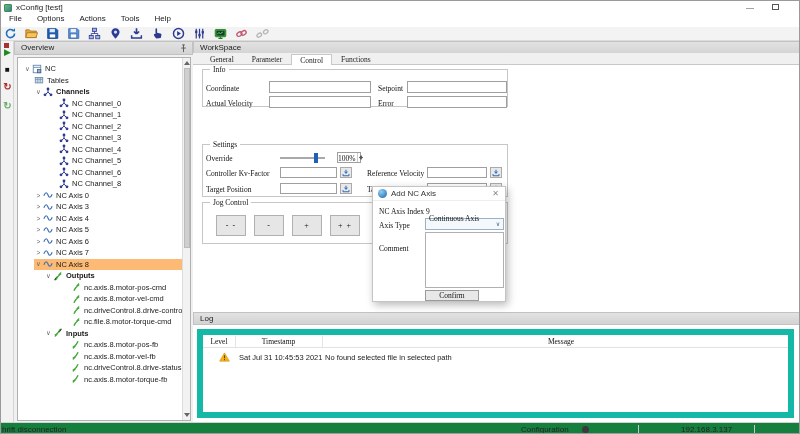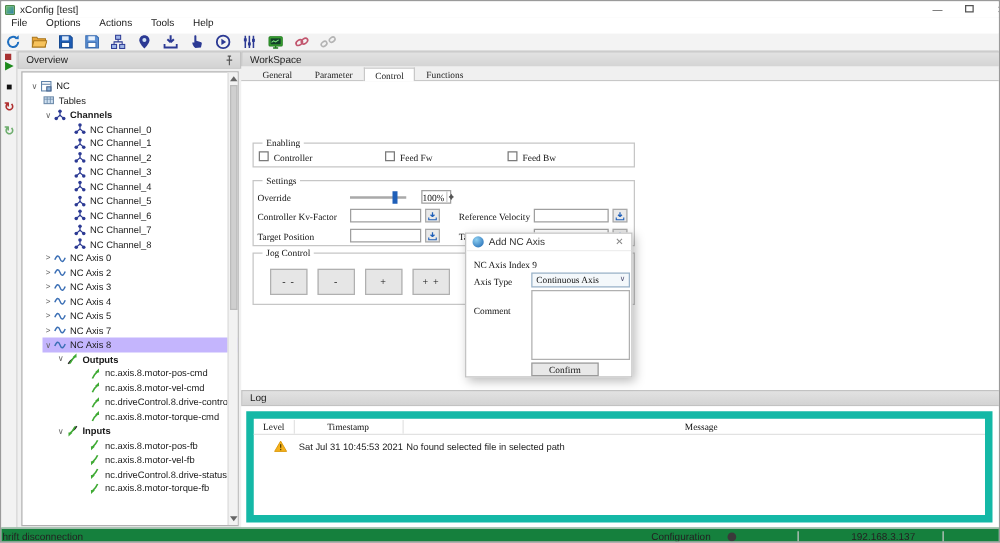--- a/index.html
+++ b/index.html
@@ -21,21 +21,21 @@
 .dockhead{background:linear-gradient(#e2e2e2,#d3d3d3);border:1px solid #c2c2c2;font-size:8px;color:#222;line-height:11px;padding-left:6px}
 
 .strip{left:0;top:40px;width:13px;height:381px;background:#f2f2f2;border-right:1px solid #d5d5d5}
 .stripico{position:absolute;left:0;width:13px;text-align:center;line-height:10px}
 
 .treebox{left:16px;top:56px;width:174px;height:364px;background:#fff;border:1px solid #b0b0b0;padding-top:5px;overflow:hidden}
 .trow{display:flex;align-items:center;height:11.5px;font-size:7.5px;color:#1a1a1a;white-space:nowrap;cursor:default}
 .exp{width:9px;color:#666;font-size:6.5px;text-align:center;flex:none}
 .ticon{width:10px;height:10px;margin-right:3px;flex:none}
 .m0{margin-left:5px}.m1{margin-left:16px}.m2{margin-left:41px}.m3{margin-left:26px}.m4{margin-left:53px}
-.sel{background:#c4b5fd}
+.sel{background:#fdba74}
 .vsb{position:absolute;left:181px;top:57px;width:8px;height:362px;background:#f2f2f2;border-left:1px solid #ddd}
 .sbarrow{position:absolute;left:1px;width:6px;height:0;border-left:3px solid transparent;border-right:3px solid transparent}
 .sbthumb{position:absolute;left:1px;width:6px;background:#cfcfcf;border:1px solid #bbb}
 
 .tabbar{left:192px;top:52px;width:608px;height:12px;background:#f0f0f0;border-bottom:1px solid #c8c8c8;display:flex;align-items:flex-end;padding-left:8px}
 .tab{height:11px;line-height:11px;padding:0 8px;border:1px solid transparent;border-bottom:none;color:#222}
 .tab.active{background:#fff;border-color:#c8c8c8;position:relative;top:1px}
 .wscontent{left:192px;top:64px;width:608px;height:247px;background:#fff}
 .group{position:absolute;border:1px solid #c6c6c6;background:#fff}
 .legend{position:absolute;top:-4px;left:7px;background:#fff;padding:0 3px}
@@ -46,21 +46,21 @@
 .jogbtn{position:absolute;width:30px;height:21px;background:#e6e6e6;border:1px solid #b0b0b0;font-family:"Liberation Serif",serif;font-size:8px;text-align:center;line-height:19px;letter-spacing:1px;color:#111}
 .spin{position:absolute;width:24px;height:11px;border:1px solid #9f9f9f;background:#fff;display:flex}
 .spin .val{flex:1;text-align:right;padding:2px 1px 0 0}
 .spinarrows{width:8px;border-left:1px solid #c9c9c9;position:relative}
 .spx{position:absolute;left:1px;width:0;height:0;border-left:2.5px solid transparent;border-right:2.5px solid transparent}
 
 .dialog{left:371px;top:185px;width:134px;height:116px;background:#fff;border:1px solid #c4c4c4;box-shadow:2px 3px 8px rgba(0,0,0,.28);z-index:50}
 .dlghead{height:14px;display:flex;align-items:center;font-size:8px;color:#333;padding-left:5px;border-bottom:1px solid #eee}
 .globe{width:9px;height:9px;border-radius:50%;background:radial-gradient(circle at 35% 30%,#8fd0f2,#1863b0);margin-right:4px;flex:none}
 .combo{position:absolute;left:52px;top:31px;width:79px;height:12px;border:1px solid #9ab2c8;background:#f4f8fb;display:flex;align-items:center}
-.combo .cval{flex:1;padding:0 0 0 3px}
+.combo .cval{flex:1;padding:0 0 11px 3px}
 .combo .chev{width:10px;text-align:center;color:#557;font-size:6px}
 .dlgtextarea{position:absolute;left:52px;top:45px;width:79px;height:56px;background:#fff;border:1px solid #b0b0b0}
 .confirm{position:absolute;left:52px;top:103px;width:54px;height:11px;background:#e8e8e8;border:1px solid #9a9a9a;text-align:center;line-height:10px}
 
 .logcontent{left:192px;top:324px;width:608px;height:97px;background:#fff}
 .logtable{position:absolute;left:4px;top:4px;width:597px;height:89px;border:6px solid #14b8a6}
 .loghrow{position:absolute;left:0;top:0;width:100%;height:13px;border-bottom:1px solid #e2e2e2}
 .logsep{position:absolute;top:1px;height:11px;width:1px;background:#e4e4e4}
 .statusbar{left:0;top:421px;width:800px;height:13px;background:#15803d;border-top:1px solid #d2d2d2;font-size:8px;color:#222}
 .vline{position:absolute;top:2px;height:9px;width:1px;background:#c8c8c8}
@@ -315,62 +315,56 @@
     <div class="trow m2">
         <svg class="ticon">
           <use href="#sym-channel"></use>
         </svg>
         <span>NC Channel_6</span>
       </div>
     <div class="trow m2">
         <svg class="ticon">
           <use href="#sym-channel"></use>
         </svg>
-        <span>NC Channel_7</span>
-      </div>
-    <div class="trow m2">
-        <svg class="ticon">
-          <use href="#sym-channel"></use>
-        </svg>
         <span>NC Channel_8</span>
       </div>
     <div class="trow m1">
         <span class="exp">&gt;</span>
         <svg class="ticon">
           <use href="#sym-wave"></use>
         </svg>
         <span>NC Axis 0</span>
       </div>
     <div class="trow m1">
         <span class="exp">&gt;</span>
         <svg class="ticon">
           <use href="#sym-wave"></use>
         </svg>
-        <span>NC Axis 2</span>
+        <span>NC Axis 3</span>
       </div>
     <div class="trow m1">
         <span class="exp">&gt;</span>
         <svg class="ticon">
           <use href="#sym-wave"></use>
         </svg>
-        <span>NC Axis 3</span>
+        <span>NC Axis 4</span>
       </div>
     <div class="trow m1">
         <span class="exp">&gt;</span>
         <svg class="ticon">
           <use href="#sym-wave"></use>
         </svg>
-        <span>NC Axis 4</span>
+        <span>NC Axis 5</span>
       </div>
     <div class="trow m1">
         <span class="exp">&gt;</span>
         <svg class="ticon">
           <use href="#sym-wave"></use>
         </svg>
-        <span>NC Axis 5</span>
+        <span>NC Axis 6</span>
       </div>
     <div class="trow m1">
         <span class="exp">&gt;</span>
         <svg class="ticon">
           <use href="#sym-wave"></use>
         </svg>
         <span>NC Axis 7</span>
       </div>
     <div class="trow m1 sel">
         <span class="exp">∨</span>
@@ -401,21 +395,21 @@
     <div class="trow m4">
         <svg class="ticon">
           <use href="#sym-up"></use>
         </svg>
         <span>nc.driveControl.8.drive-control</span>
       </div>
     <div class="trow m4">
         <svg class="ticon">
           <use href="#sym-up"></use>
         </svg>
-        <span>nc.axis.8.motor-torque-cmd</span>
+        <span>nc.file.8.motor-torque-cmd</span>
       </div>
     <div class="trow m3">
         <span class="exp">∨</span>
         <svg class="ticon">
           <use href="#sym-downg"></use>
         </svg>
         <span style="font-weight:bold">Inputs</span>
       </div>
     <div class="trow m4">
         <svg class="ticon">
@@ -455,30 +449,32 @@
 
   <div class="abs tabbar ws">
     <span class="tab">General</span>
     <span class="tab">Parameter</span>
     <span class="tab active">Control</span>
     <span class="tab">Functions</span>
   </div>
 
   <div class="abs wscontent">
 
-
-    <div class="group" style="left:9px;top:49px;width:306px;height:20px">
-      <span class="legend ws">Enabling</span>
-      <span class="cb" style="left:4px;top:6px"></span>
-      <span class="ws abs" style="left:16px;top:8px">Controller</span>
-      <span class="cb" style="left:105px;top:6px"></span>
-      <span class="ws abs" style="left:117px;top:8px">Feed Fw</span>
-      <span class="cb" style="left:203px;top:6px"></span>
-      <span class="ws abs" style="left:215px;top:8px">Feed Bw</span>
+    <div class="group" style="left:9px;top:4px;width:306px;height:38px">
+      <span class="legend ws">Info</span>
+      <span class="ws abs" style="left:3px;top:15px">Coordinate</span>
+      <div class="field" style="left:66px;top:11px;width:102px"></div>
+      <span class="ws abs" style="left:175px;top:15px">Setpoint</span>
+      <div class="field" style="left:204px;top:11px;width:100px"></div>
+      <span class="ws abs" style="left:3px;top:30px">Actual Velocity</span>
+      <div class="field" style="left:66px;top:26px;width:102px"></div>
+      <span class="ws abs" style="left:175px;top:30px">Error</span>
+      <div class="field" style="left:204px;top:26px;width:100px"></div>
     </div>
+
 
     <div class="group" style="left:9px;top:79px;width:306px;height:53px">
       <span class="legend ws">Settings</span>
       <span class="ws abs" style="left:3px;top:10px">Override</span>
       <div class="abs" style="left:77px;top:12px;width:45px;height:2px;background:#a9a9a9"></div>
       <div class="abs" style="left:111px;top:8px;width:4px;height:10px;background:#1f5fb8"></div>
       <div class="spin ws" style="left:134px;top:7px">
         <span class="val">100%</span>
         <span class="spinarrows">
           <i class="spx" style="top:2px;border-bottom:3px solid #555"></i>

